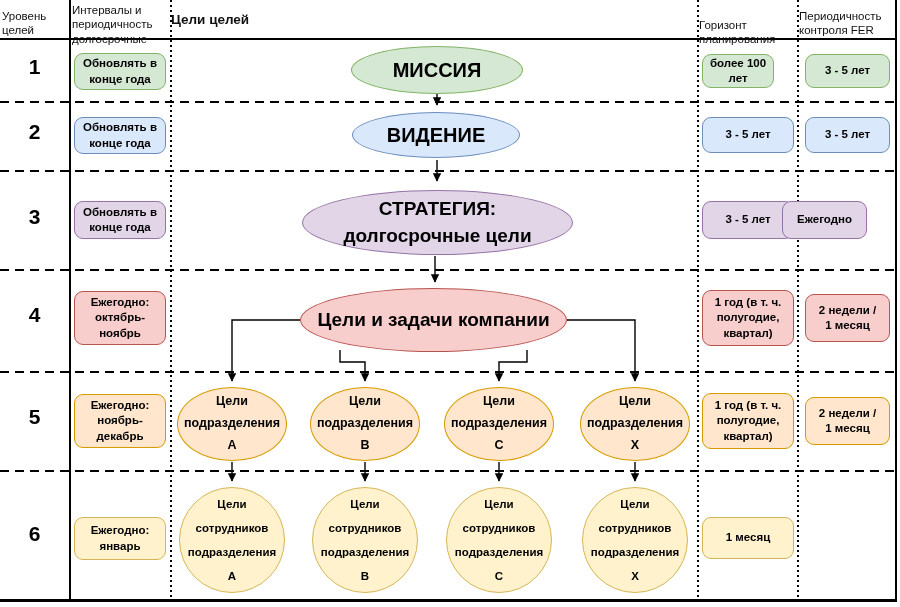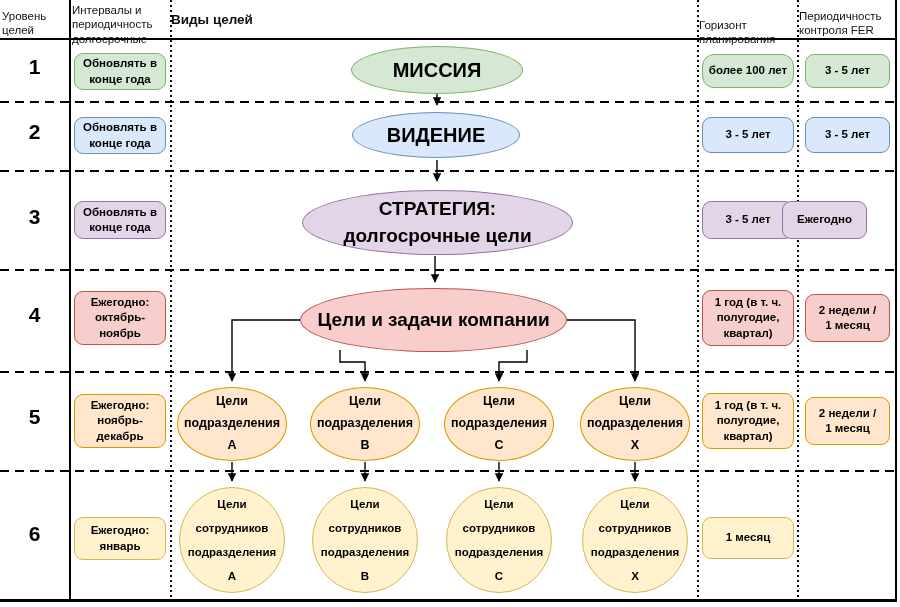--- a/index.html
+++ b/index.html
@@ -65,21 +65,21 @@
   <div class="hline-dashed" style="top:269px;"></div>
   <div class="hline-dashed" style="top:371px;"></div>
   <div class="hline-dashed" style="top:470px;"></div>
   <div class="hline-solid" style="top:599px;height:3px;"></div>
 
   <div class="col-header" style="left:2px;top:9px;width:66px;">Уровень
 целей</div>
   <div class="col-header" style="left:72px;top:3px;width:96px;">Интервалы и
 периодичность
 долгосрочные</div>
-  <div class="col-header bold" style="left:171px;top:12px;width:526px;">Виды целей</div>
+  <div class="col-header bold" style="left:171px;top:12px;width:526px;">Цели целей</div>
   <div class="col-header" style="left:699px;top:18px;width:96px;">Горизонт
 планирования</div>
   <div class="col-header" style="left:799px;top:9px;width:96px;">Периодичность
 контроля FER</div>
 
   <div class="level-num" style="top:55px;">1</div>
   <div class="level-num" style="top:120px;">2</div>
   <div class="level-num" style="top:205px;">3</div>
   <div class="level-num" style="top:303px;">4</div>
   <div class="level-num" style="top:405px;">5</div>
@@ -93,21 +93,21 @@
 конце года</div>
   <div class="badge c-red" style="left:74px;top:291px;width:92px;height:54px;">Ежегодно:
 октябрь-
 ноябрь</div>
   <div class="badge c-orange" style="left:74px;top:394px;width:92px;height:54px;">Ежегодно:
 ноябрь-
 декабрь</div>
   <div class="badge c-yellow" style="left:74px;top:517px;width:92px;height:43px;">Ежегодно:
 январь</div>
 
-  <div class="badge c-green" style="left:702px;top:54px;width:92px;height:34px;border-radius:12px;">более 100 лет</div>
+  <div class="badge c-green" style="left:702px;top:54px;width:72px;height:34px;">более 100 лет</div>
   <div class="badge c-blue" style="left:702px;top:117px;width:92px;height:36px;">3 - 5 лет</div>
   <div class="badge c-purple" style="left:702px;top:201px;width:92px;height:38px;">3 - 5 лет</div>
   <div class="badge c-red" style="left:702px;top:290px;width:92px;height:56px;">1 год (в т. ч.
 полугодие,
 квартал)</div>
   <div class="badge c-orange" style="left:702px;top:393px;width:92px;height:56px;">1 год (в т. ч.
 полугодие,
 квартал)</div>
   <div class="badge c-yellow" style="left:702px;top:517px;width:92px;height:42px;">1 месяц</div>
 

